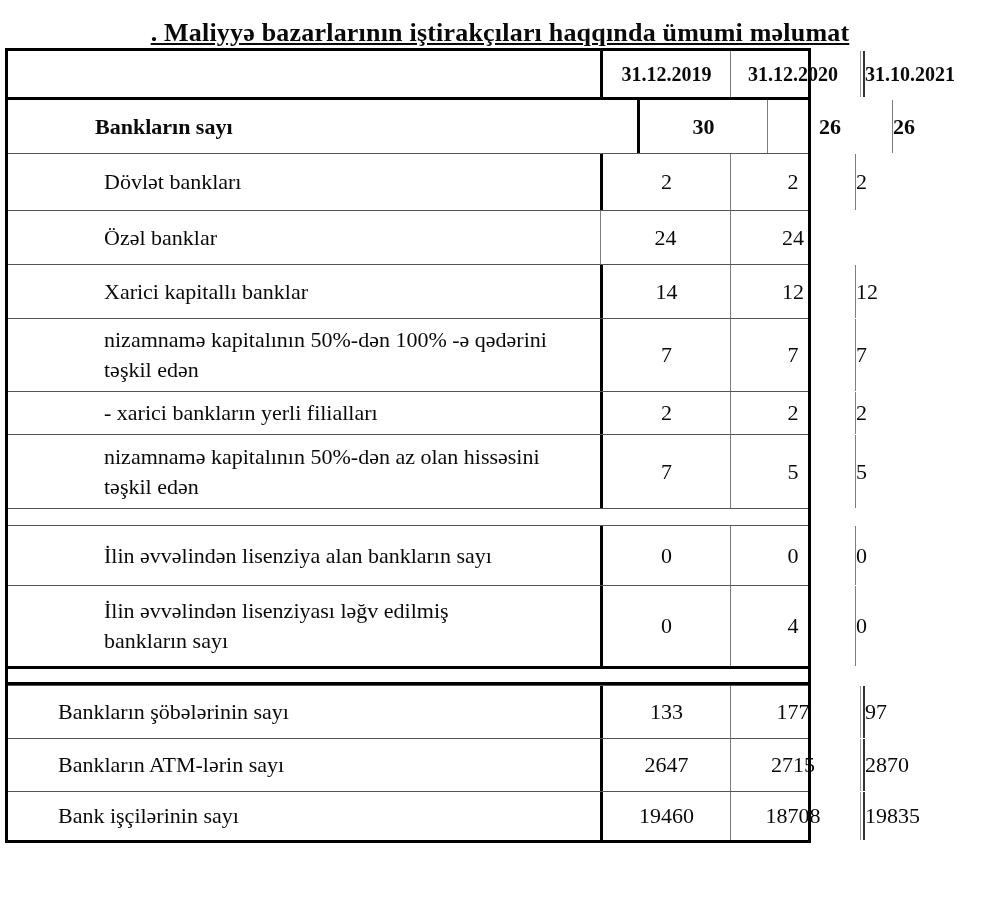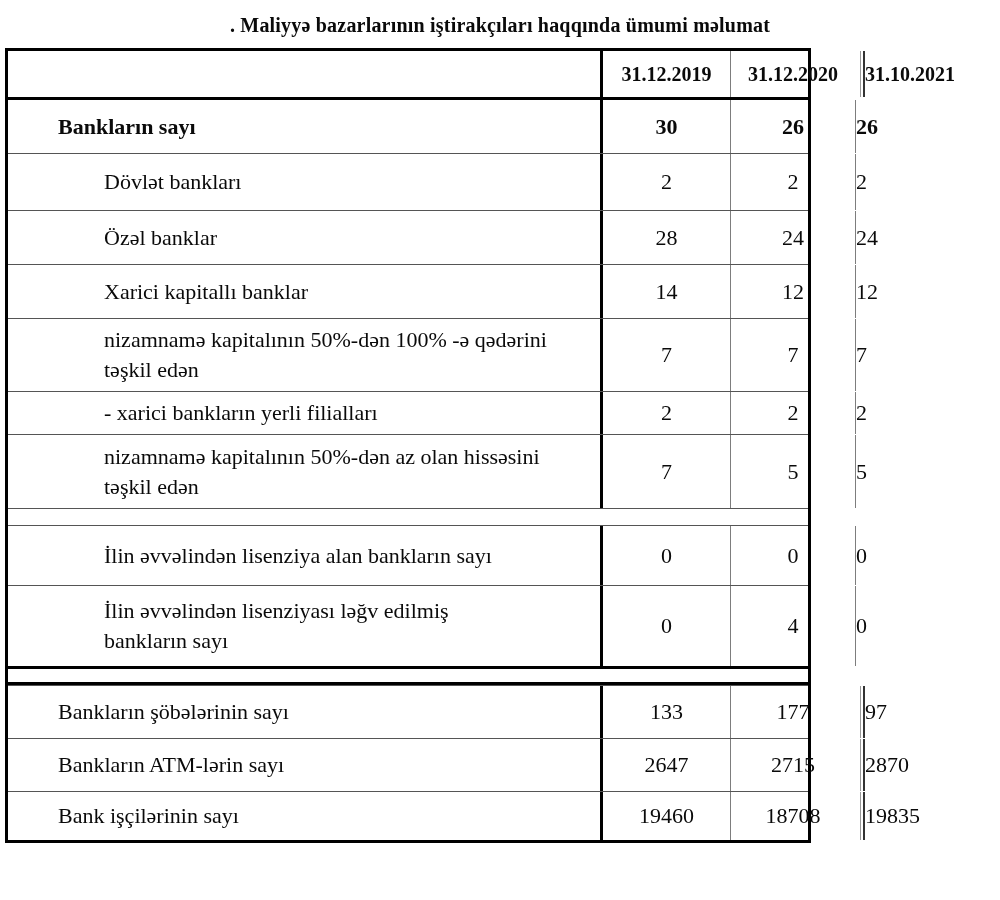--- a/index.html
+++ b/index.html
@@ -2,32 +2,32 @@
 <html><head>
 <meta charset="utf-8">
 <style>
   html,body{margin:0;padding:0;background:#ffffff;}
   .page{
     width:1000px;height:900px;background:#fff;position:relative;
     font-family:"Liberation Serif","DejaVu Serif",serif;color:#0a0a0a;
     overflow:hidden;
   }
   .title{
-    text-align:center;font-weight:bold;font-size:20px;line-height:34px;
-    padding-top:8px;letter-spacing:0.2px;
+    text-align:center;font-weight:bold;font-size:26px;line-height:34px;
+    padding-top:16px;letter-spacing:0.2px;text-decoration:underline;
   }
   .tbl{
     position:absolute;left:5px;top:48px;width:806px;
     border:3px solid #000;box-sizing:border-box;background:#fff;
   }
   .row{
     display:grid;grid-template-columns:592px 130px 125px 1fr;
     border-top:1px solid #555;
   }
-  .row.no-top{border-top:none;}
+  .row.no-top{border-top:none;padding-left:37px;}
   .row.head{border-top:none;border-bottom:3px solid #000;}
   .cell{display:flex;align-items:center;box-sizing:border-box;}
   .label{justify-content:flex-start;padding:6px 10px 6px 50px;font-size:22px;line-height:30px;}
   .label.ind{padding-left:96px;}
   .val{justify-content:center;text-align:center;font-size:22px;}
   .v1{border-left:3px solid #000;}
   .v2{border-left:1px solid #7d7d7d;}
   .v3{border-left:1px solid #7d7d7d;}
   .v3d{border-left:2px solid #333;position:relative;margin-left:8px;}
   .v3d::before{
@@ -63,21 +63,20 @@
 
     <div class="row" style="min-height:56px">
       <div class="cell label ind">Dövlət bankları</div>
       <div class="cell val v1">2</div>
       <div class="cell val v2">2</div>
       <div class="cell val v3">2</div>
     </div>
 
     <div class="row" style="min-height:53px">
       <div class="cell label ind">Özəl banklar</div>
-      <div class="cell val v1">28</div>
       <div class="cell val v2">24</div>
       <div class="cell val v3">24</div>
     </div>
 
     <div class="row" style="min-height:53px">
       <div class="cell label ind">Xarici kapitallı banklar</div>
       <div class="cell val v1">14</div>
       <div class="cell val v2">12</div>
       <div class="cell val v3">12</div>
     </div>

